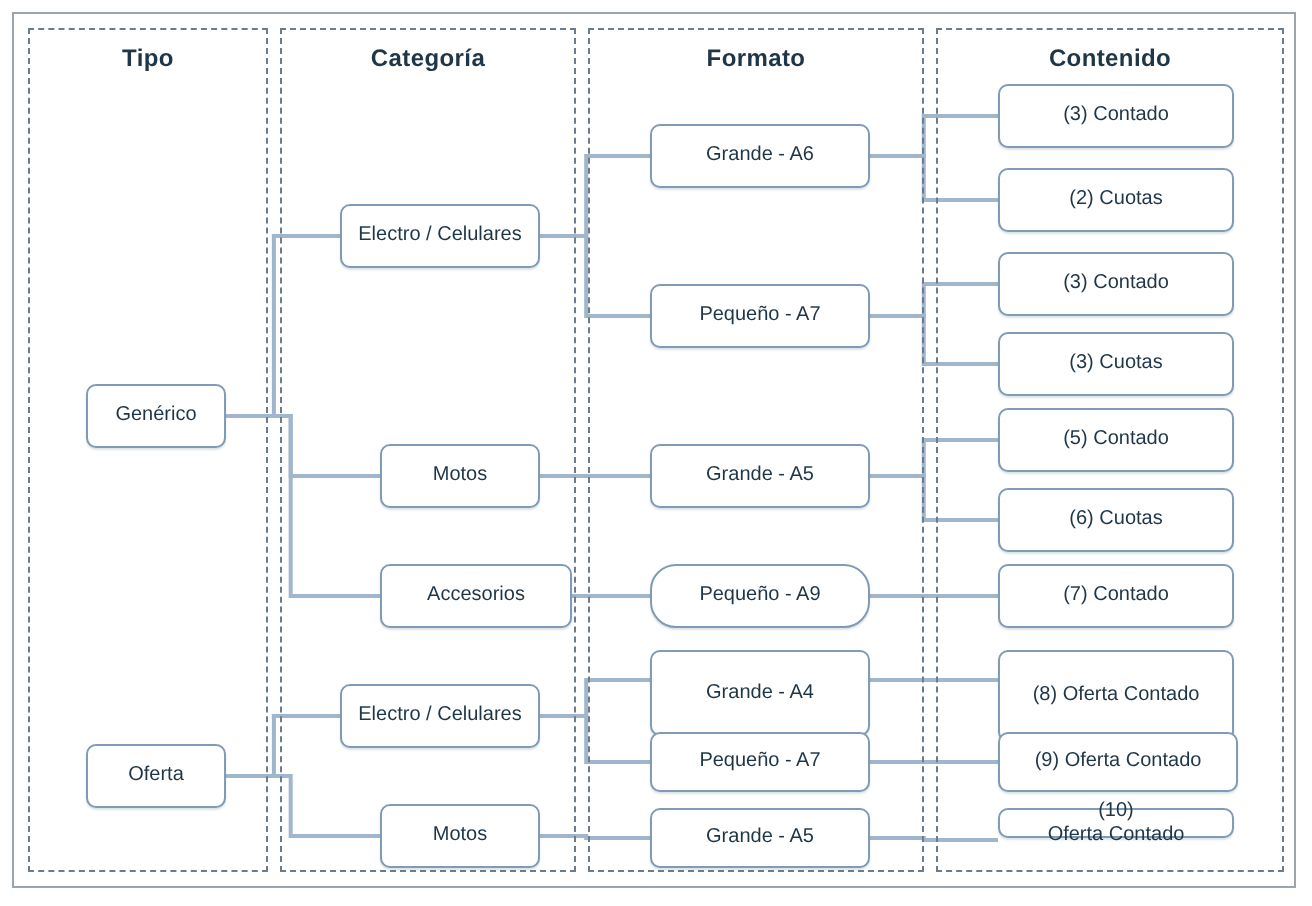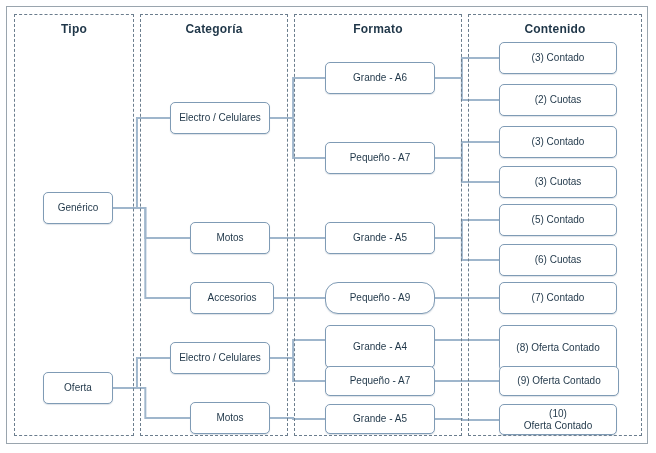--- a/index.html
+++ b/index.html
@@ -107,35 +107,35 @@
       <div class="col-title" style="left: 14px; top: 22px; width: 120px;">Tipo</div>
       <div class="col-title" style="left: 140px; top: 22px; width: 148px;">Categoría</div>
       <div class="col-title" style="left: 294px; top: 22px; width: 168px;">Formato</div>
       <div class="col-title" style="left: 468px; top: 22px; width: 174px;">Contenido</div>
     </div>
   <div id="nodes">
       <div class="node" style="left: 43px; top: 192px; width: 70px; height: 32px;">Genérico</div>
       <div class="node" style="left: 43px; top: 372px; width: 70px; height: 32px;">Oferta</div>
       <div class="node" style="left: 170px; top: 102px; width: 100px; height: 32px;">Electro / Celulares</div>
       <div class="node" style="left: 190px; top: 222px; width: 80px; height: 32px;">Motos</div>
-      <div class="node" style="left: 190px; top: 282px; width: 84px; height: 32px;">Accesorios</div>
+      <div class="node" style="left: 190px; top: 282px; width: 96px; height: 32px;">Accesorios</div>
       <div class="node" style="left: 170px; top: 342px; width: 100px; height: 32px;">Electro / Celulares</div>
       <div class="node" style="left: 190px; top: 402px; width: 80px; height: 32px;">Motos</div>
       <div class="node" style="left: 325px; top: 62px; width: 110px; height: 32px;">Grande  -  A6</div>
       <div class="node" style="left: 325px; top: 142px; width: 110px; height: 32px;">Pequeño  -  A7</div>
       <div class="node" style="left: 325px; top: 222px; width: 110px; height: 32px;">Grande  -  A5</div>
       <div class="node" style="left: 325px; top: 282px; width: 110px; height: 32px; border-radius: 13px;">Pequeño  -  A9</div>
       <div class="node" style="left: 325px; top: 325px; width: 110px; height: 43px;">Grande  -  A4</div>
       <div class="node" style="left: 325px; top: 366px; width: 110px; height: 30px;">Pequeño  -  A7</div>
       <div class="node" style="left: 325px; top: 404px; width: 110px; height: 30px;">Grande  -  A5</div>
       <div class="node" style="left: 499px; top: 42px; width: 118px; height: 32px;">(3)   Contado</div>
       <div class="node" style="left: 499px; top: 84px; width: 118px; height: 32px;">(2)   Cuotas</div>
       <div class="node" style="left: 499px; top: 126px; width: 118px; height: 32px;">(3)   Contado</div>
       <div class="node" style="left: 499px; top: 166px; width: 118px; height: 32px;">(3)   Cuotas</div>
       <div class="node" style="left: 499px; top: 204px; width: 118px; height: 32px;">(5)   Contado</div>
       <div class="node" style="left: 499px; top: 244px; width: 118px; height: 32px;">(6)   Cuotas</div>
       <div class="node" style="left: 499px; top: 282px; width: 118px; height: 32px;">(7)   Contado</div>
       <div class="node" style="left: 499px; top: 325px; width: 118px; height: 46px;">(8)   Oferta Contado</div>
       <div class="node" style="left: 499px; top: 366px; width: 120px; height: 30px;">(9)   Oferta Contado</div>
-      <div class="node" style="left: 499px; top: 404px; width: 118px; height: 31px;">(10)
+      <div class="node" style="left: 499px; top: 404px; width: 118px; height: 15px;">(10)
 Oferta Contado</div>
     </div>
 </div>
 
 </body></html>

